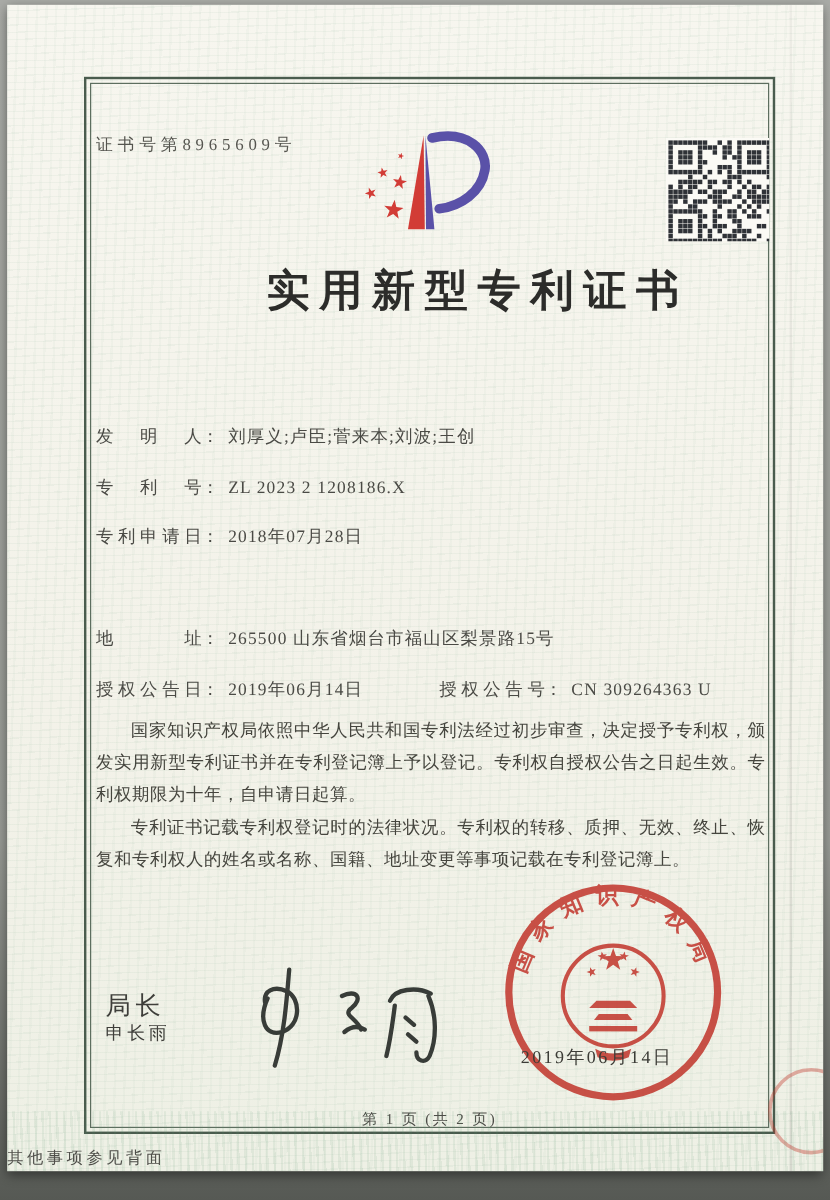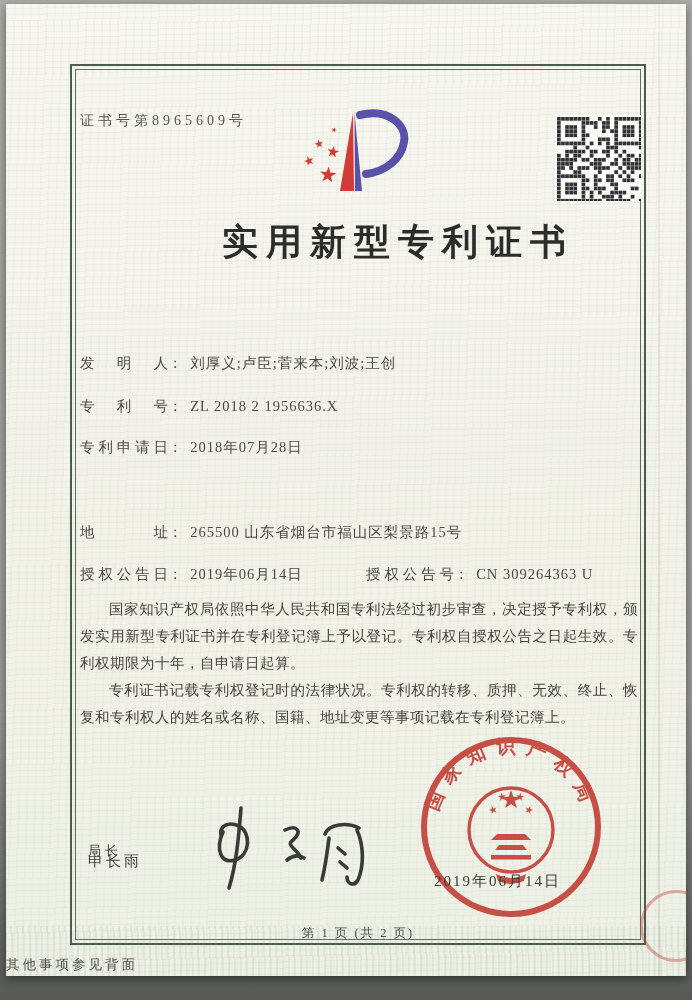--- a/index.html
+++ b/index.html
@@ -57,21 +57,21 @@
   }
   .fcolon { display:inline-block; }
   .fval { letter-spacing:1px; margin-left:4px; }
   .frow .second-field { position:absolute; left:286px; top:0; }
   .body-text {
     position:absolute; left:74px; top:592px; width:558px;
     font-size:14.5px; line-height:27px; color:#45453e;
     text-align:justify; letter-spacing:.5px;
   }
   .body-text p { text-indent:2em; }
-  .signer-title { position:absolute; left:82px; top:838px; font-size:13px; letter-spacing:4px; color:#3e3e3a; }
+  .signer-title { position:absolute; left:82px; top:820px; font-size:21px; letter-spacing:4px; color:#3e3e3a; }
   .signer-name  { position:absolute; left:82px; top:848px; font-size:15px; letter-spacing:3px; color:#3e3e3a; }
   .signature { position:absolute; left:195px; top:798px; }
   .seal { position:absolute; left:405px; top:730px; }
   .seal-date {
     position:absolute; left:428px; top:868px;
     font-size:15px; letter-spacing:2px; color:#3c3c37; z-index:5;
   }
   .page-indicator {
     position:absolute; left:64px; top:921px; width:576px;
     text-align:center; font-size:12.5px; letter-spacing:2px; color:#4c4c47;
@@ -370,21 +370,21 @@
   </div>
 
   <div class="title">实用新型专利证书</div>
 
   <div class="frow" style="top:350px">
     <span class="flabel">发明人</span><span class="fcolon">：</span>
     <span class="fval">刘厚义;卢臣;菅来本;刘波;王创</span>
   </div>
   <div class="frow" style="top:393px">
     <span class="flabel">专利号</span><span class="fcolon">：</span>
-    <span class="fval">ZL 2018 2 1956636.X</span>
+    <span class="fval">ZL 2023 2 1208186.X</span>
   </div>
   <div class="frow" style="top:434px">
     <span class="flabel">专利申请日</span><span class="fcolon">：</span>
     <span class="fval">2018年07月28日</span>
   </div>
   <div class="frow" style="top:519px">
     <span class="flabel">地址</span><span class="fcolon">：</span>
     <span class="fval">265500 山东省烟台市福山区梨景路15号</span>
   </div>
   <div class="frow" style="top:561px">

